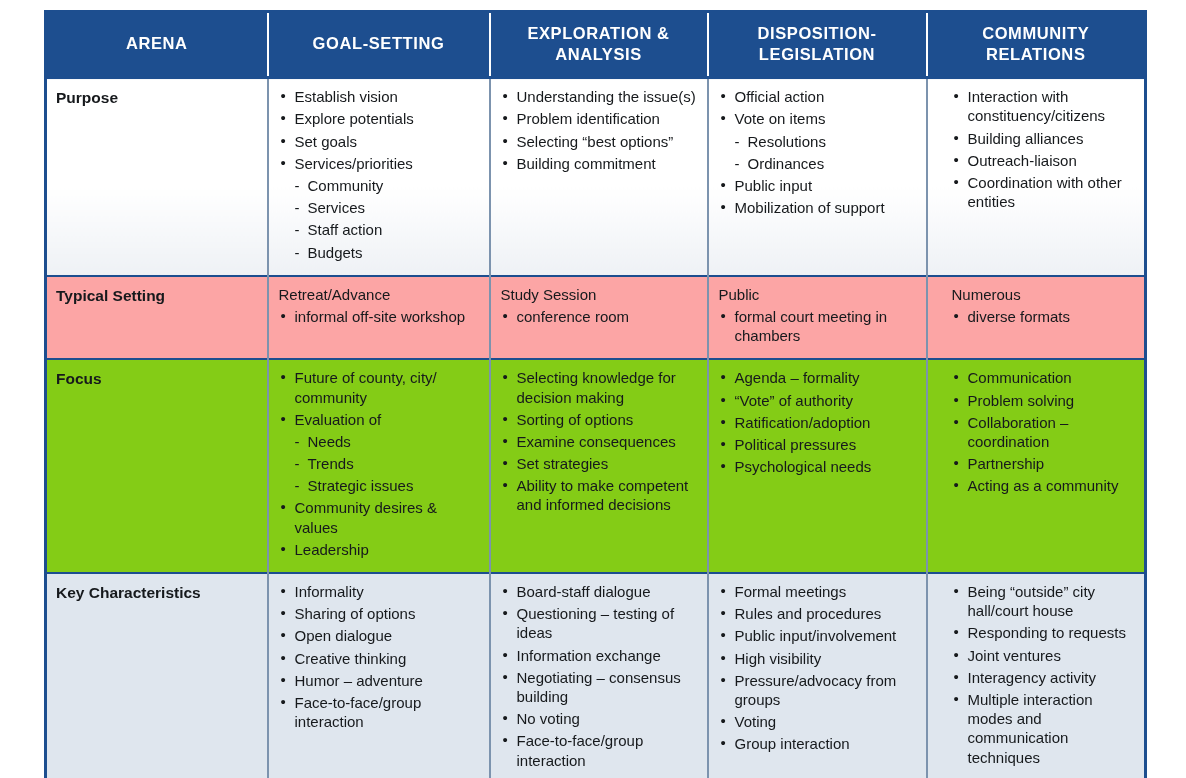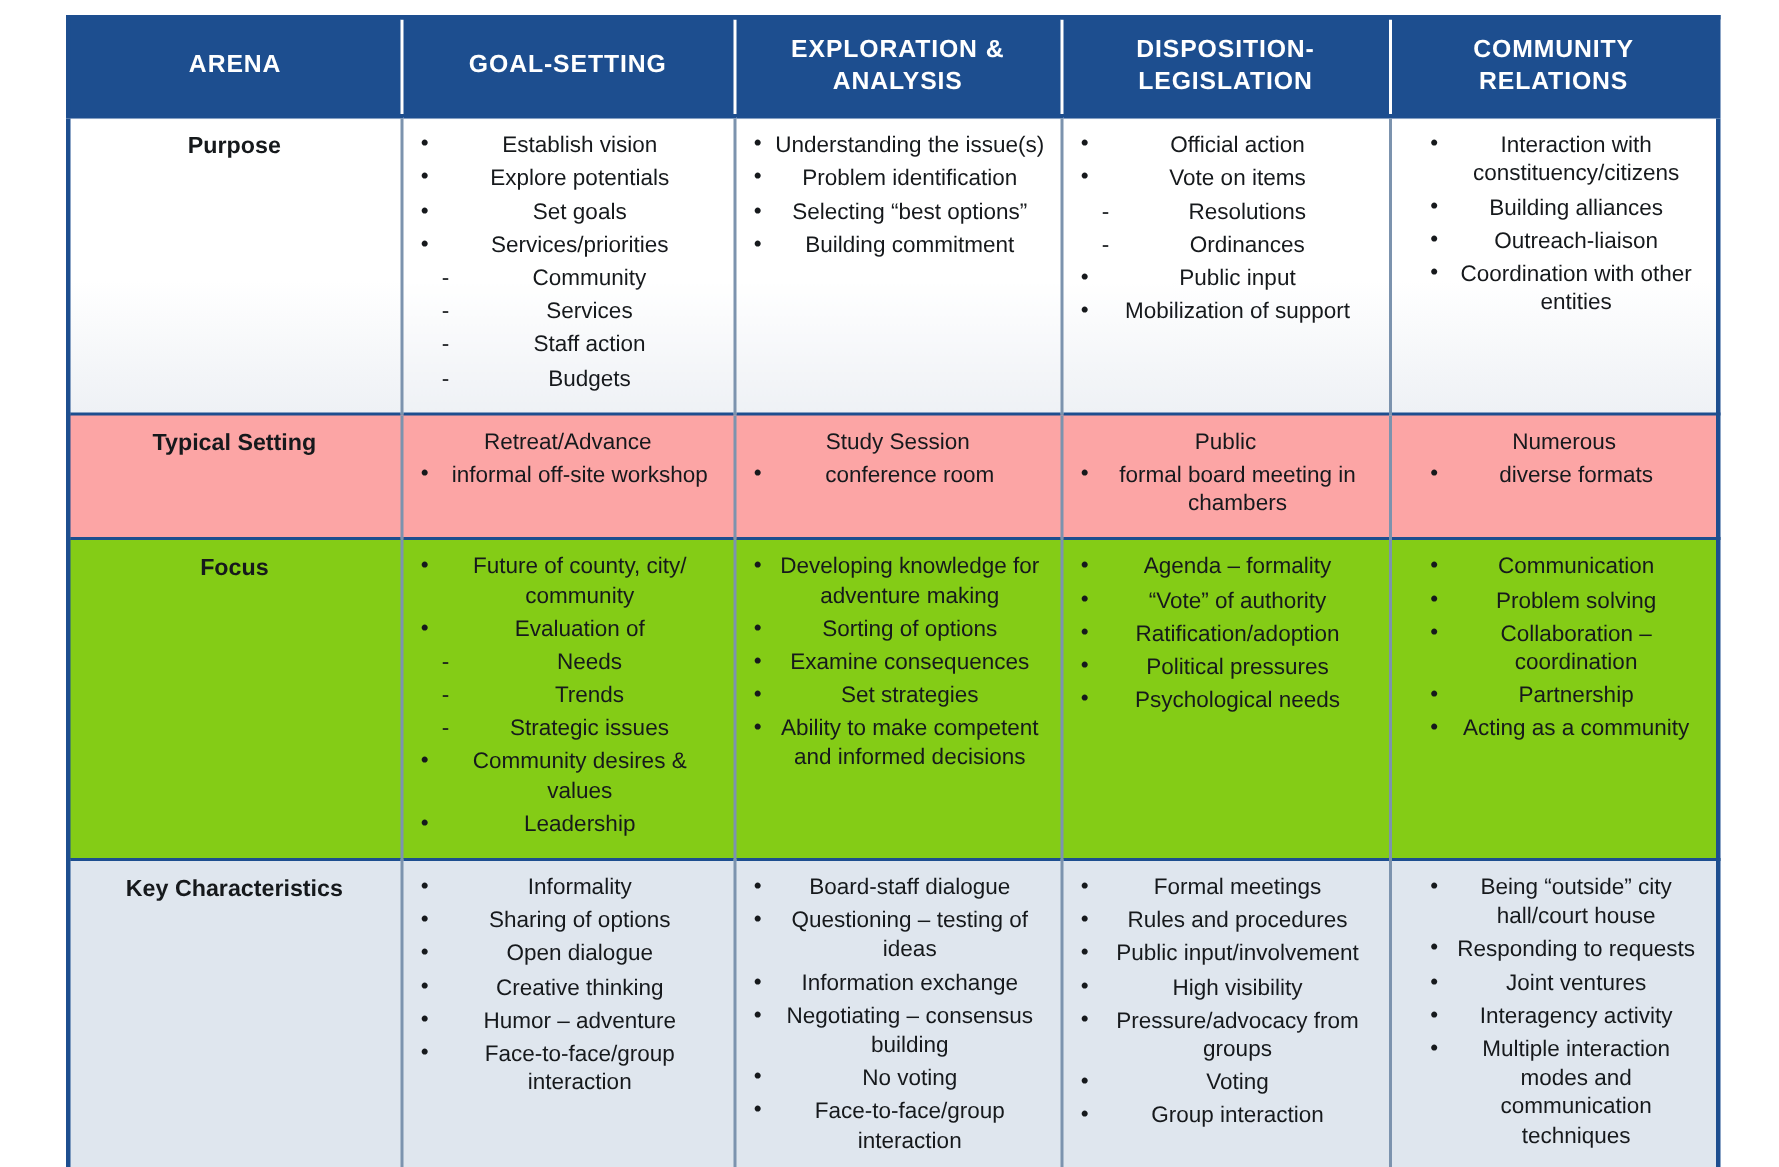--- a/index.html
+++ b/index.html
@@ -50,21 +50,20 @@
   thead th:last-child { border-right: none; }
 
   tbody td {
     border-top: 2px solid #1d4e8f;
     border-right: 2px solid #7c93ae;
     vertical-align: top;
     padding: 8px 10px 10px 10px;
     font-size: 15px;
     line-height: 1.28;
     box-sizing: border-box;
-    text-align: center;
   }
   tbody td:last-child { border-right: none; padding-left: 24px; }
   tbody tr:first-child td { border-top: 3px solid #1d4e8f; }
 
   td.rowlabel {
     font-weight: bold;
     font-size: 15.5px;
     color: #16191c;
     padding-top: 9px;
     padding-left: 9px;
@@ -181,21 +180,21 @@
           </td>
           <td>
             <ul class="items">
               <li class="plain">Study Session</li>
               <li class="bullet">conference room</li>
             </ul>
           </td>
           <td>
             <ul class="items">
               <li class="plain">Public</li>
-              <li class="bullet">formal board meeting in chambers</li>
+              <li class="bullet">formal court meeting in chambers</li>
             </ul>
           </td>
           <td>
             <ul class="items">
               <li class="plain">Numerous</li>
               <li class="bullet">diverse formats</li>
             </ul>
           </td>
         </tr>
         <tr class="r2">
@@ -206,21 +205,21 @@
               <li class="bullet">Evaluation of</li>
               <li class="dash">Needs</li>
               <li class="dash">Trends</li>
               <li class="dash">Strategic issues</li>
               <li class="bullet">Community desires &amp; values</li>
               <li class="bullet">Leadership</li>
             </ul>
           </td>
           <td>
             <ul class="items">
-              <li class="bullet">Developing knowledge for adventure making</li>
+              <li class="bullet">Selecting knowledge for decision making</li>
               <li class="bullet">Sorting of options</li>
               <li class="bullet">Examine consequences</li>
               <li class="bullet">Set strategies</li>
               <li class="bullet">Ability to make competent and informed decisions</li>
             </ul>
           </td>
           <td>
             <ul class="items">
               <li class="bullet">Agenda – formality</li>
               <li class="bullet">“Vote” of authority</li>

